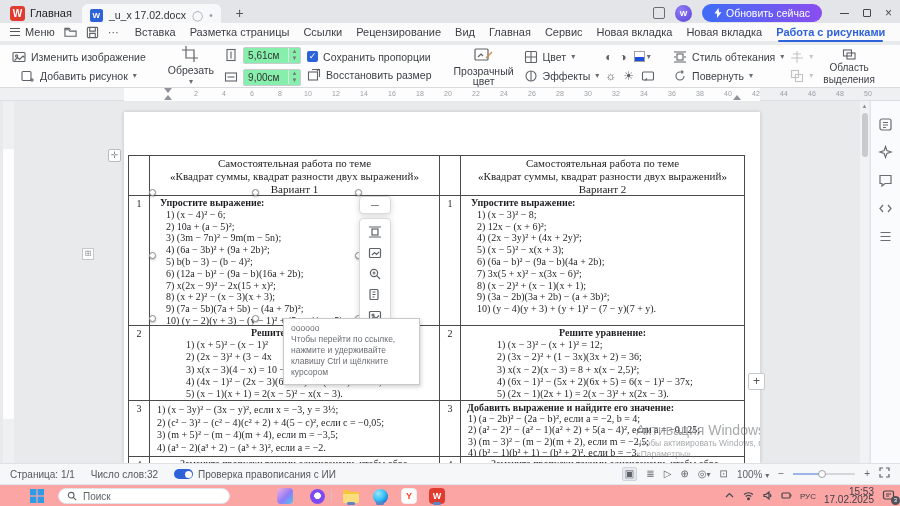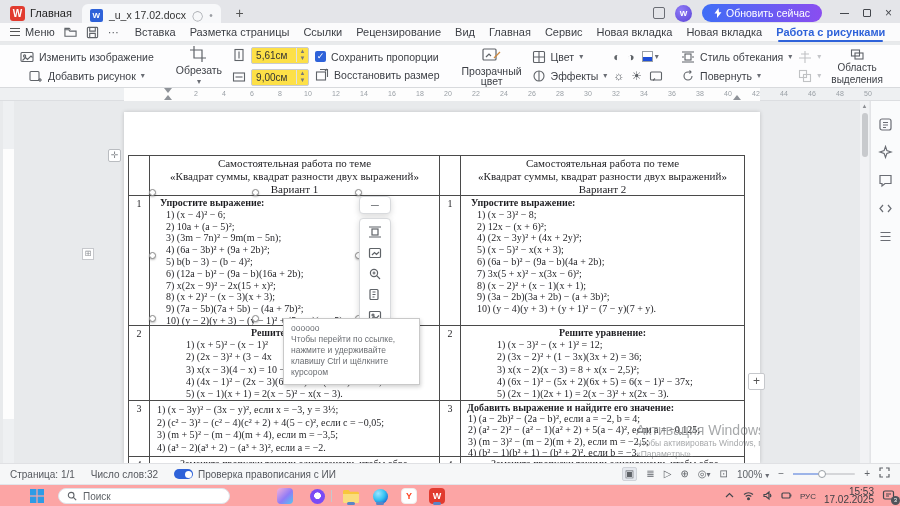--- a/index.html
+++ b/index.html
@@ -43,21 +43,21 @@
   .rsep { width:1px; background:#e3e4e7; margin:6px 4px; }
   .rgroup { display:flex; align-items:center; gap:6px; padding:0 5px; }
   .rcol { display:flex; flex-direction:column; justify-content:center; gap:5px; }
   .rbtn { display:flex; align-items:center; gap:5px; white-space:nowrap; cursor:default; }
   .rbtn-tall { display:flex; flex-direction:column; align-items:center; justify-content:center; gap:2px; padding:0 4px; text-align:center; line-height:10px; }
   .caret { font-size:8px; color:#6a6d74; }
   .ricon { width:14px; height:14px; flex:none; }
   .ricon svg { width:14px; height:14px; stroke:#5f6368; fill:none; stroke-width:1.1; }
   .ricon-lg { width:20px; height:18px; }
   .ricon-lg svg { width:20px; height:18px; stroke:#5f6368; fill:none; stroke-width:1.2; }
-  .stepper { display:flex; align-items:center; border:1px solid #c9cbd0; border-radius:2px; height:17px; width:58px; background:#fde047; }
+  .stepper { display:flex; align-items:center; border:1px solid #c9cbd0; border-radius:2px; height:17px; width:58px; background:#86efac; }
   .stepper .val { flex:1; padding-left:4px; font-size:10px; color:#333; }
   .stepper .arrows { width:12px; border-left:1px solid #e0e1e4; display:flex; flex-direction:column; align-items:center; font-size:6px; color:#777; line-height:7px; }
   .cbx { width:11px; height:11px; border-radius:2px; background:#2e62d9; color:#fff; font-size:9px; line-height:11px; text-align:center; flex:none; }
   .glyph-btn { font-size:12px; color:#5f6368; }
   .disabled { opacity:.38; }
   .two-line { font-size:10px; }
 
   
   #ruler { position:absolute; left:0; top:88px; width:900px; height:13px; background:#eef0f2; border-bottom:1px solid #dcdee1; }
   #ruler .band { position:absolute; left:124px; top:0; width:636px; height:13px; background:#fdfdfd; }
@@ -235,21 +235,21 @@
           <span>Работа с рисунками</span>
         </span>
         <span class="menu-tab">
           <span class="ai-star">✦</span>
         </span>
       </div>
 
   </div>
 
   <div id="ribbon">
-    <div class="rgroup rcol" style="padding-left:20px;">
+    <div class="rgroup rcol" style="padding-left:12px;">
       <div class="rbtn">
         <span class="ricon"><svg viewBox="0 0 14 14">
               <rect x="1" y="2.5" width="12" height="9" rx="1"></rect>
               <circle cx="4.6" cy="6" r="1.1"></circle>
               <path d="M2.5 10.5l3-3 2 2 3.5-3.5 1.5 1.5"></path>
             </svg></span>
         <span>Изменить изображение</span>
       </div>
       <div class="rbtn">
         <span class="ricon"><svg viewBox="0 0 14 14">

